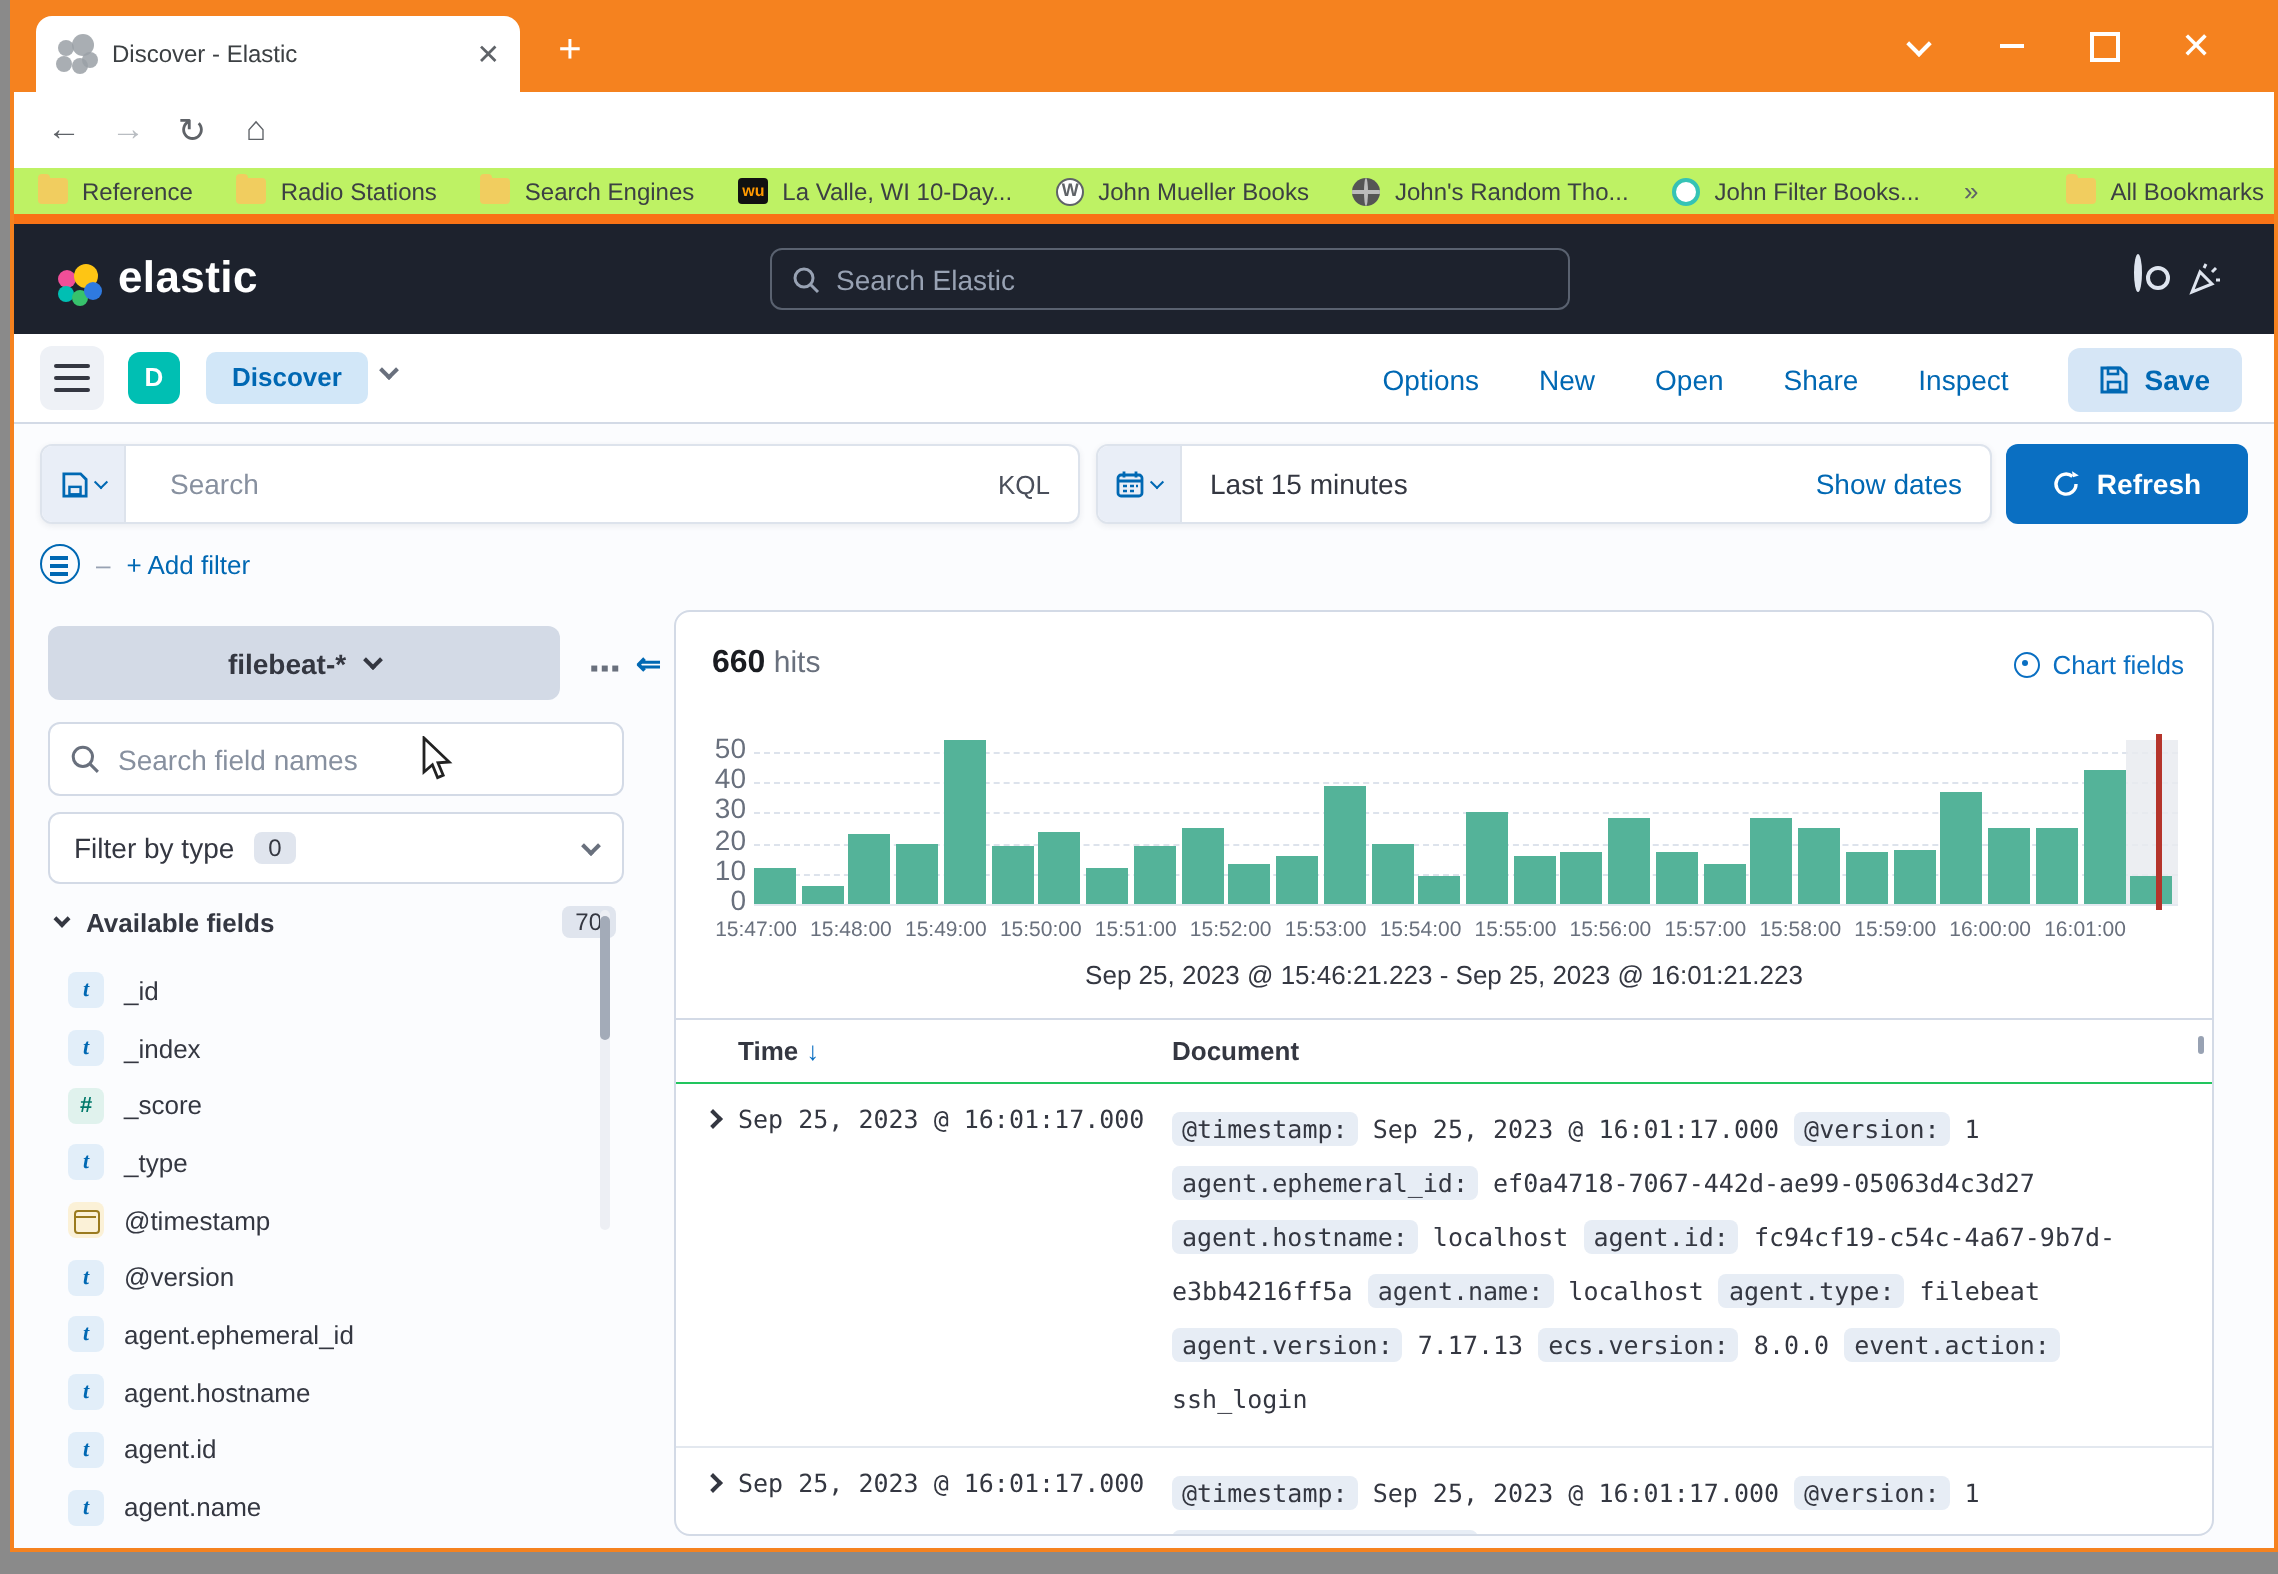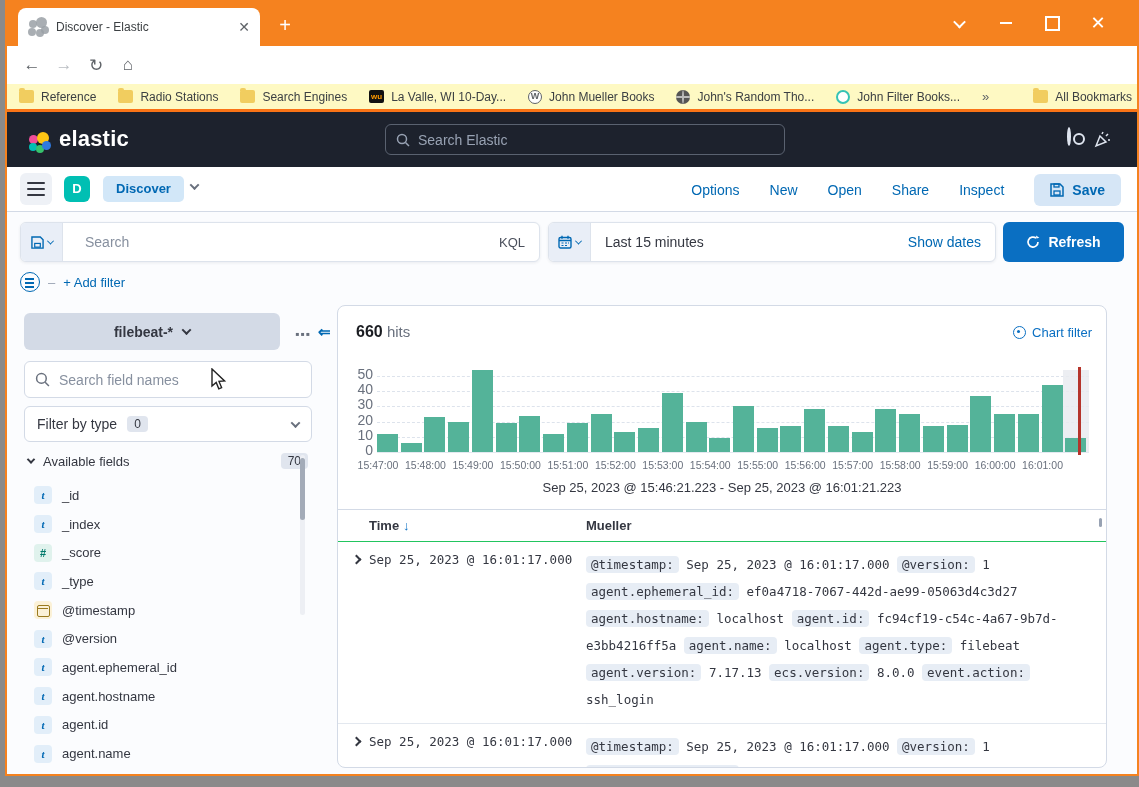--- a/index.html
+++ b/index.html
@@ -38,21 +38,21 @@
   .url-sep { width:1px; height:16px; background:#c8cbce; }
   .url-text { color:#202124; font-size:13px; white-space:nowrap; overflow:hidden; flex:1; }
   .url-ic { color:#5f6368; flex:0 0 auto; display:flex; align-items:center; }
   .extic { position:absolute; top:51px; width:28px; height:28px; display:flex; align-items:center; justify-content:center; }
   .badge-s { width:20px; height:20px; border-radius:50%; background:#fff; border:2px solid #d8453c; color:#d8453c;
              font-weight:bold; font-size:12px; text-align:center; line-height:17px; }
   .avatar { width:24px; height:24px; border-radius:50%; background:radial-gradient(circle at 40% 35%, #c9a27a 0 35%, #6b5a4a 60%, #3a342d); }
   .dots3 { color:#5f6368; font-size:15px; }
 
   
-  .bmbar { position:absolute; left:0; top:84px; right:0; height:28px; background:#fef9c3; border-bottom:3px solid #f97316;
+  .bmbar { position:absolute; left:0; top:84px; right:0; height:28px; background:#bef264; border-bottom:5px solid #f97316;
            display:flex; align-items:center; padding:0 12px; gap:22px; }
   .bm { display:flex; align-items:center; gap:7px; color:#3c4043; font-size:12px; white-space:nowrap; }
   .bmi { width:15px; height:13px; flex:0 0 auto; }
   .bmi.folder { background:#f1cd5f; border-radius:2px; position:relative; }
   .bmi.folder::before { content:""; position:absolute; left:0; top:-2px; width:6px; height:3px; background:#f1cd5f; border-radius:2px 2px 0 0; }
   .bmi.wu { background:#111; border-radius:2px; color:#f90; font-size:8px; font-weight:bold; text-align:center; line-height:13px; }
   .bmi.wordpress { background:#fff; border:1.5px solid #5f6368; border-radius:50%; width:14px; height:14px; color:#5f6368;
                    font-size:9px; font-weight:bold; text-align:center; line-height:11px; }
   .bmi.globe { background:#555; border-radius:50%; width:14px; height:14px; position:relative; overflow:hidden; }
   .bmi.globe::before { content:""; position:absolute; left:0; top:6px; width:14px; height:2px; background:#bbb; }
@@ -112,21 +112,21 @@
             display:flex; align-items:center; justify-content:center; gap:10px; font-weight:bold; font-size:14px; color:#343741; }
   .sb-dots { position:absolute; left:288px; top:327px; color:#69707D; font-weight:bold; letter-spacing:1px; font-size:12px; }
   .sb-collapse { position:absolute; left:311px; top:323px; color:#0068b3; font-size:15px; font-weight:bold; }
   .sb-search { position:absolute; left:17px; top:361px; width:288px; height:37px; background:#fff; border:1px solid #D3DAE6;
                border-radius:6px; display:flex; align-items:center; padding:0 10px; gap:9px; color:#87909f; font-size:14px; }
   .sb-type { position:absolute; left:17px; top:406px; width:288px; height:36px; background:#fff; border:1px solid #D3DAE6;
              border-radius:6px; display:flex; align-items:center; padding:0 12px; gap:10px; font-size:14px; color:#343741; }
   .cnt-badge { background:#E0E5EE; border-radius:4px; padding:1px 7px; font-size:12px; color:#343741; }
   .sb-type .chv { margin-left:auto; color:#69707D; }
   .avail { position:absolute; left:21px; top:453px; width:280px; display:flex; align-items:center; gap:9px; }
-  .avail-label { font-weight:normal; font-size:13px; }
+  .avail-label { font-weight:bold; font-size:13px; }
   .avail .cnt-badge { margin-left:auto; }
   .avail .chv { color:#343741; width:6px; height:6px; }
   .sb-scroll { position:absolute; left:293px; top:455px; width:5px; height:160px; background:#edeff4; border-radius:3px; }
   .sb-thumb { position:absolute; left:0; top:3px; width:5px; height:62px; background:#a3abb8; border-radius:3px; }
   .fields { position:absolute; left:27px; top:481px; width:260px; }
   .frow { display:flex; align-items:center; gap:10px; height:28.7px; }
   .fbadge { width:18px; height:18px; border-radius:4px; font-size:11px; text-align:center; line-height:18px; flex:0 0 18px; }
   .fbadge.text { background:#E2EEF9; color:#0068b3; font-style:italic; font-weight:bold; font-family:"Liberation Serif", serif; }
   .fbadge.number { background:#E0F2ED; color:#00796b; font-weight:bold; }
   .fbadge.date { background:#FBF1D7; position:relative; }
@@ -432,21 +432,21 @@
       <div class="frow">
         <span class="fbadge text">t</span>
         <span class="fname">agent.name</span>
       </div>
     </div>
 
   <div class="panel">
     <div class="hits"><b>660</b> <span>hits</span></div>
     <div class="chartopts">
       <span class="gear"></span>
-      <span>Chart filter</span>
+      <span>Chart fields</span>
     </div>
     <div class="plot" id="plot">
         <div class="baseline"></div>
         <div class="ylab" style="bottom: -5px;">0</div>
         <div class="gridline" style="bottom: 15.1852px;"></div>
         <div class="ylab" style="bottom: 10.1852px;">10</div>
         <div class="gridline" style="bottom: 30.3704px;"></div>
         <div class="ylab" style="bottom: 25.3704px;">20</div>
         <div class="gridline" style="bottom: 45.5556px;"></div>
         <div class="ylab" style="bottom: 40.5556px;">30</div>
@@ -500,21 +500,21 @@
         <span class="xlab" style="left: 428.2px;">15:56:00</span>
         <span class="xlab" style="left: 475.667px;">15:57:00</span>
         <span class="xlab" style="left: 523.133px;">15:58:00</span>
         <span class="xlab" style="left: 570.6px;">15:59:00</span>
         <span class="xlab" style="left: 618.067px;">16:00:00</span>
         <span class="xlab" style="left: 665.533px;">16:01:00</span>
       </div>
     <div class="caption">Sep 25, 2023 @ 15:46:21.223 - Sep 25, 2023 @ 16:01:21.223</div>
     <div class="thead">
       <span class="th-time"><span>Time</span><span class="sortarrow">↓</span></span>
-      <span class="th-doc">Mueller</span>
+      <span class="th-doc">Document</span>
     </div>
     <div class="rows" id="docrows">
         <div class="docrow">
           <span class="chv right row-chv"></span>
           <span class="row-time">Sep 25, 2023 @ 16:01:17.000</span>
           <div class="row-doc"><span class="chip">@timestamp:</span> Sep 25, 2023 @ 16:01:17.000  <span class="chip">@version:</span> 1  <span class="chip">agent.ephemeral_id:</span> ef0a4718-7067-442d-ae99-05063d4c3d27  <span class="chip">agent.hostname:</span> localhost  <span class="chip">agent.id:</span> fc94cf19-c54c-4a67-9b7d-e3bb4216ff5a  <span class="chip">agent.name:</span> localhost  <span class="chip">agent.type:</span> filebeat  <span class="chip">agent.version:</span> 7.17.13  <span class="chip">ecs.version:</span> 8.0.0  <span class="chip">event.action:</span> ssh_login  </div>
         </div>
         <div class="docrow">
           <span class="chv right row-chv"></span>
           <span class="row-time">Sep 25, 2023 @ 16:01:17.000</span>

